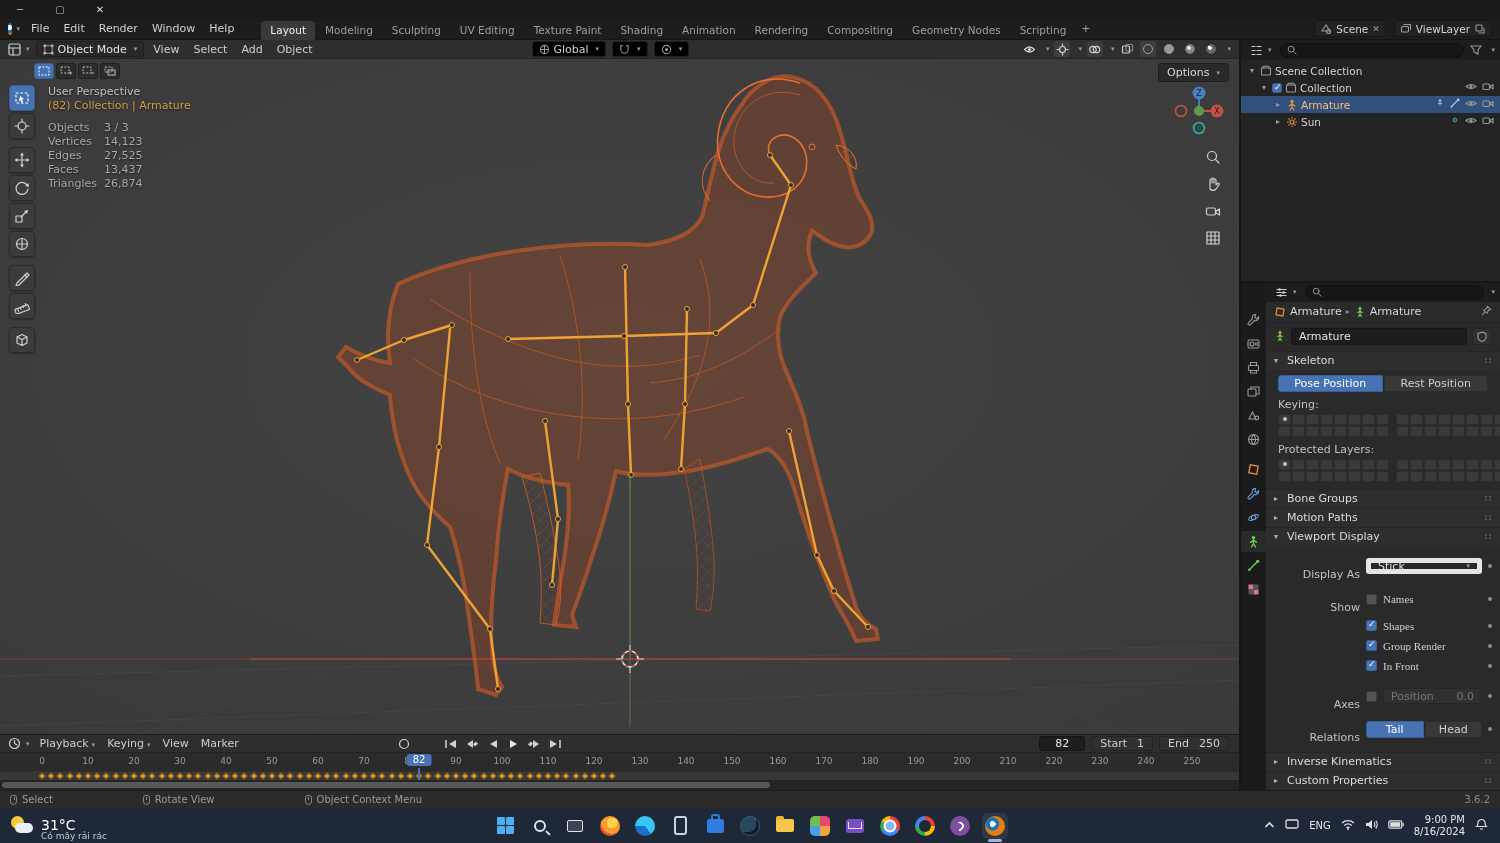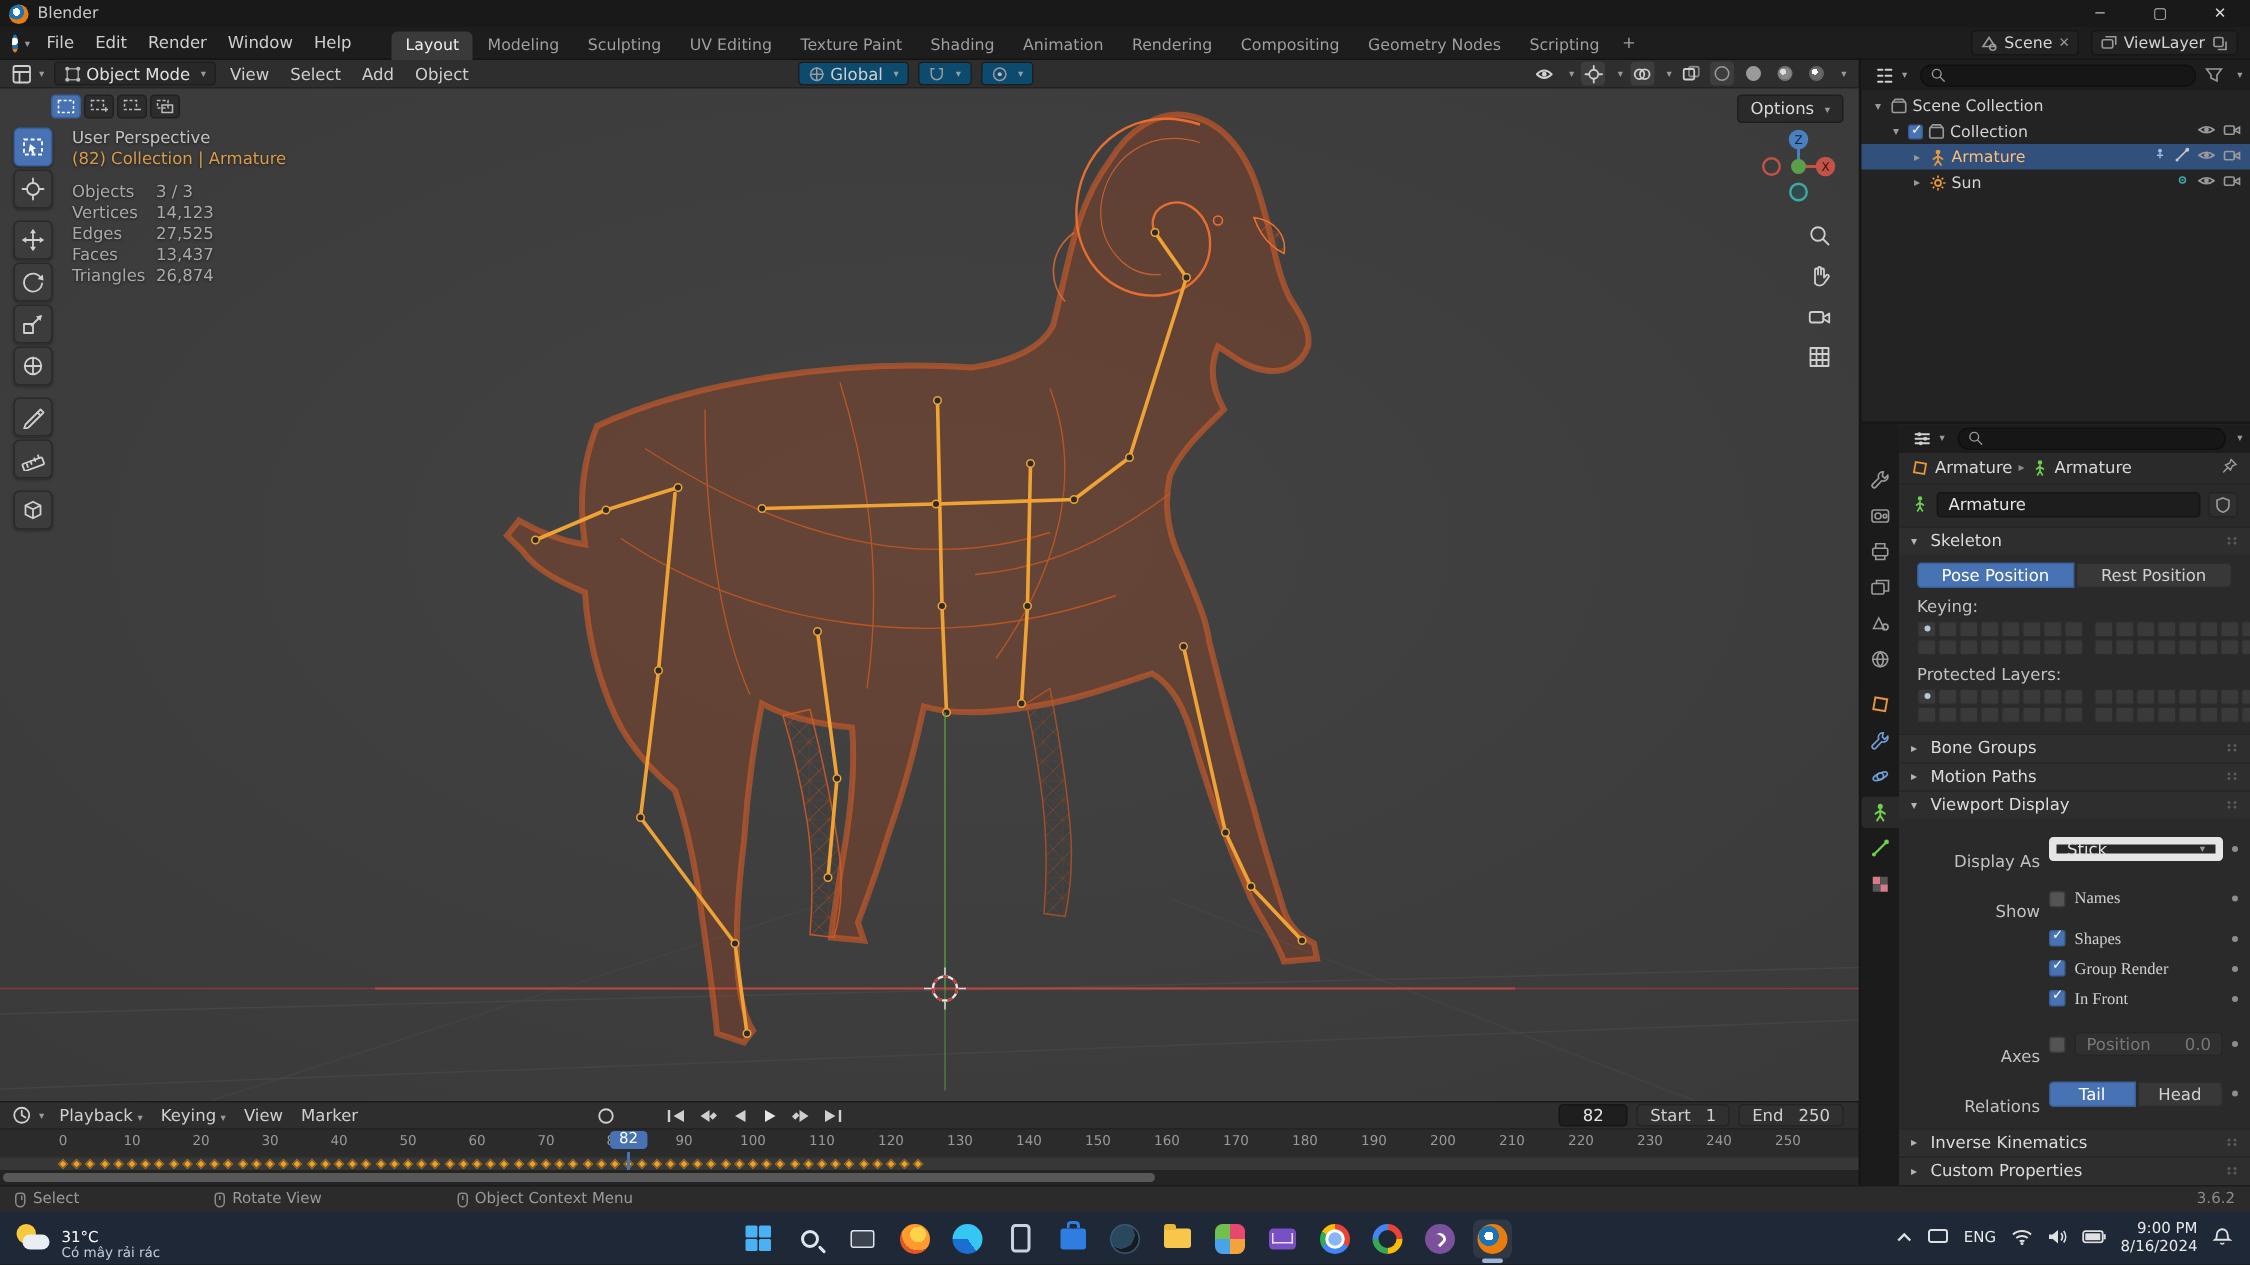--- a/index.html
+++ b/index.html
@@ -37,21 +37,21 @@
   
   .main { flex:1; display:flex; min-height:0; }
   .left-col { width:1241px; display:flex; flex-direction:column; border-right:2px solid #161616; }
 
   
   .vp-header { height:19px; background:#2e2e2e; border-bottom:1px solid #222; display:flex; align-items:center; padding:0 4px; gap:2px; flex:0 0 auto; }
   .editor-icon { display:flex; align-items:center; gap:2px; padding:0 4px; color:#bbb; }
   .mode-dd { display:flex; align-items:center; gap:4px; background:#282828; border:1px solid #1e1e1e; border-radius:3px; padding:1px 6px; height:16px; color:#e0e0e0; }
   .hdr-menus { display:flex; }
   .hdr-center { display:flex; align-items:center; gap:6px; margin-left:210px; }
-  .hdr-chip { display:flex; align-items:center; gap:4px; background:#0c4a6e; border:1px solid #1e1e1e; border-radius:3px; padding:1px 6px; height:16px; }
+  .hdr-chip { display:flex; align-items:center; gap:4px; background:#000000; border:1px solid #1e1e1e; border-radius:3px; padding:1px 6px; height:16px; }
   .hdr-right { margin-left:auto; display:flex; align-items:center; gap:5px; padding-right:4px; }
   .ic-btn { width:16px; height:16px; display:flex; align-items:center; justify-content:center; }
   .shade-ball { width:10px; height:10px; border-radius:50%; border:1.5px solid #9a9a9a; }
   .shade-ball.solid { background:#9a9a9a; }
   .shade-ball.mat { background:radial-gradient(circle at 35% 35%, #ddd 0 2px, #888 2px 100%); border-color:#777; }
   .shade-ball.rend { background:radial-gradient(circle at 35% 35%, #fff 0 2px, #666 2px 100%); border-color:#666; }
   .active-chip { background:#3d3d3d; border-radius:3px; }
 
   
   .viewport { flex:1; position:relative; min-height:0; background:#3b3b3b; overflow:hidden; }
@@ -175,21 +175,21 @@
   .slider-field .val { margin-left:auto; }
   .seg-small { flex:1; display:flex; gap:1px; }
 
   
   .taskbar { height:35px; background:#1e2836; display:flex; align-items:center; flex:0 0 auto; position:relative; }
   .tb-weather { display:flex; align-items:center; gap:7px; padding-left:10px; }
   .weather-ic { position:relative; width:24px; height:22px; }
   .weather-ic .sun { position:absolute; left:1px; top:1px; width:13px; height:13px; border-radius:50%; background:#f8c93c; }
   .weather-ic .cloud { position:absolute; left:5px; top:8px; width:18px; height:10px; border-radius:6px; background:#e8eef4; }
   .weather-txt { line-height:11px; }
-  .weather-temp { color:#fff; font-size:10px;margin-top:10px; }
+  .weather-temp { color:#fff; font-size:14px;margin-top:10px; }
   .weather-desc { color:#c2ccd6; font-size:9px; }
   .tb-center { position:absolute; left:50%; top:0; transform:translateX(-50%); height:35px; display:flex; align-items:center; gap:9px; }
   .tb-ic { width:26px; height:26px; border-radius:5px; display:flex; align-items:center; justify-content:center; position:relative; }
   .tb-ic.active-app { background:#ffffff14; }
   .tb-ic.active-app::after { content:""; position:absolute; bottom:-3px; left:50%; transform:translateX(-50%);
     width:14px; height:3px; border-radius:2px; background:#9fb6d8; }
   .circ { width:20px; height:20px; border-radius:50%; }
   .tb-tray { margin-left:auto; display:flex; align-items:center; gap:10px; padding-right:12px; height:35px; }
   .tray-txt { color:#e8e8e8; font-size:10px; }
   .tray-clock { text-align:right; line-height:12px; color:#e8e8e8; font-size:10px; }
@@ -210,24 +210,20 @@
 
   svg .st { stroke:#cfcfcf; fill:none; stroke-width:1.2; stroke-linecap:round; stroke-linejoin:round; }
   svg .stg { stroke:#9a9a9a; fill:none; stroke-width:1.1; stroke-linecap:round; }
 </style>
 </head>
 <body>
 
 <div class="app">
 
   <div class="titlebar">
-    <div class="tb-left">
-      <span class="blender-logo"></span>
-      <span class="title">Blender</span>
-    </div>
     <div class="win-controls">
       <span class="win-btn">─</span>
       <span class="win-btn">▢</span>
       <span class="win-btn close">✕</span>
     </div>
   </div>
 
   <div class="topbar">
     <div class="menu-cluster">
       <span class="app-menu-icon">

